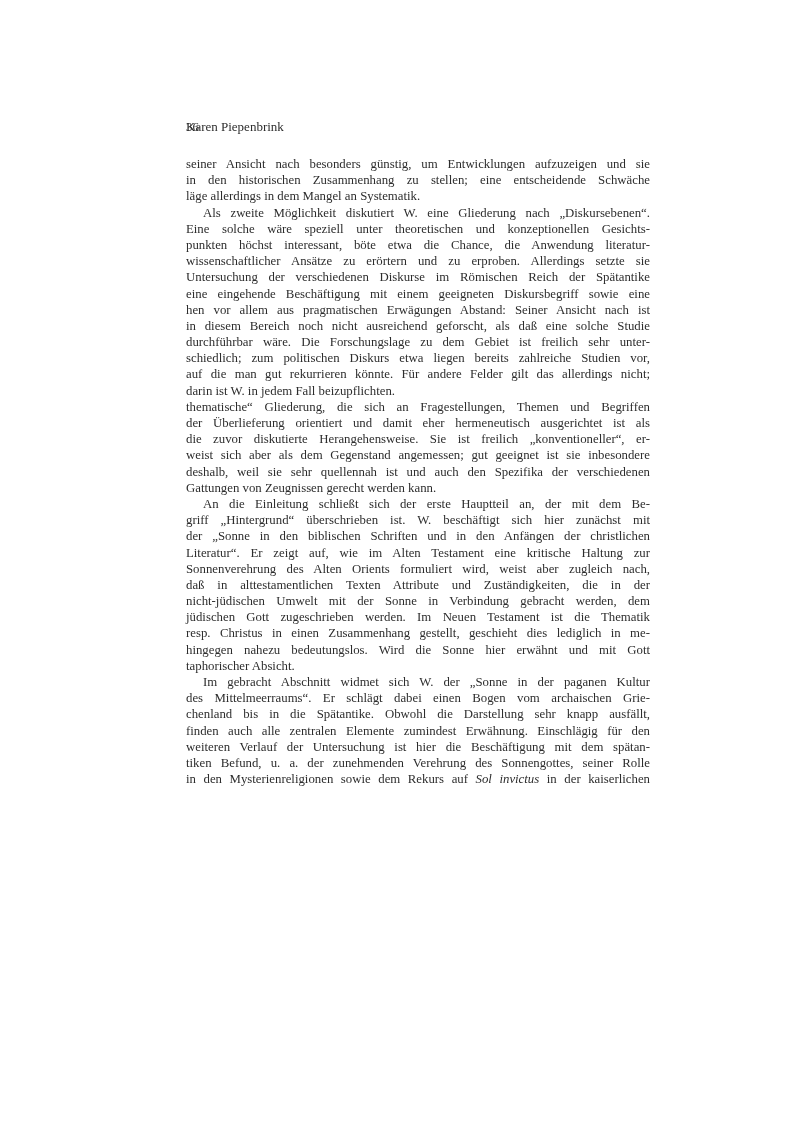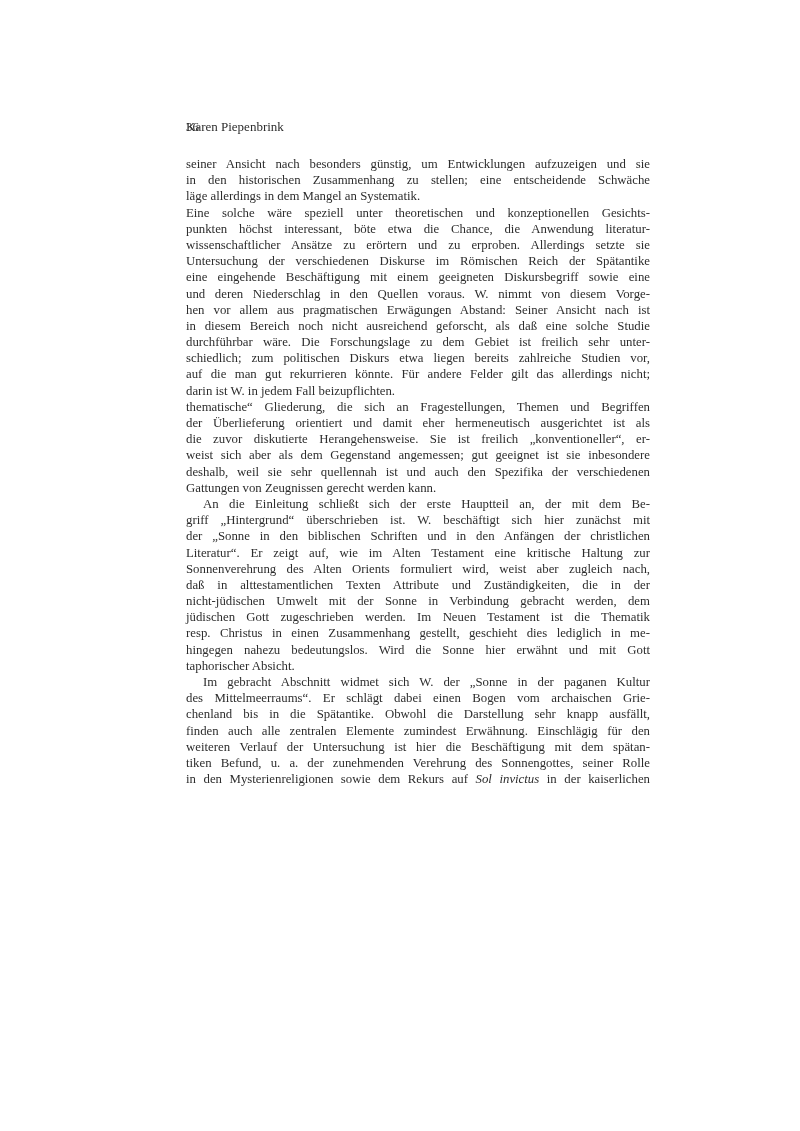--- a/index.html
+++ b/index.html
@@ -63,26 +63,26 @@
 
 <div class="page" style="background: rgb(255, 255, 255); color: rgb(45, 45, 45); border-radius: 17px;">
   <div class="header">
     <span class="pageno">36</span>
     <span class="runhead">Karen Piepenbrink</span>
   </div>
   <div class="textblock">
       <div class="line">seiner Ansicht nach besonders günstig, um Entwicklungen aufzuzeigen und sie</div>
       <div class="line">in den historischen Zusammenhang zu stellen; eine entscheidende Schwäche</div>
       <div class="line parend">läge allerdings in dem Mangel an Systematik.</div>
+      <div class="line indent">Als zweite Möglichkeit diskutiert W. eine Gliederung nach „Diskursebenen“.</div>
       <div class="line">Eine solche wäre speziell unter theoretischen und konzeptionellen Gesichts-</div>
       <div class="line">punkten höchst interessant, böte etwa die Chance, die Anwendung literatur-</div>
       <div class="line">wissenschaftlicher Ansätze zu erörtern und zu erproben. Allerdings setzte sie</div>
       <div class="line">Untersuchung der verschiedenen Diskurse im Römischen Reich der Spätantike</div>
       <div class="line">eine eingehende Beschäftigung mit einem geeigneten Diskursbegriff sowie eine</div>
-      <div class="line">und deren Niederschlag in den Quellen voraus. W. nimmt von diesem Vorge-</div>
       <div class="line">hen vor allem aus pragmatischen Erwägungen Abstand: Seiner Ansicht nach ist</div>
       <div class="line">in diesem Bereich noch nicht ausreichend geforscht, als daß eine solche Studie</div>
       <div class="line">durchführbar wäre. Die Forschungslage zu dem Gebiet ist freilich sehr unter-</div>
       <div class="line">schiedlich; zum politischen Diskurs etwa liegen bereits zahlreiche Studien vor,</div>
       <div class="line">auf die man gut rekurrieren könnte. Für andere Felder gilt das allerdings nicht;</div>
       <div class="line parend">darin ist W. in jedem Fall beizupflichten.</div>
       <div class="line">thematische“ Gliederung, die sich an Fragestellungen, Themen und Begriffen</div>
       <div class="line">der Überlieferung orientiert und damit eher hermeneutisch ausgerichtet ist als</div>
       <div class="line">die zuvor diskutierte Herangehensweise. Sie ist freilich „konventioneller“, er-</div>
       <div class="line">weist sich aber als dem Gegenstand angemessen; gut geeignet ist sie inbesondere</div>

